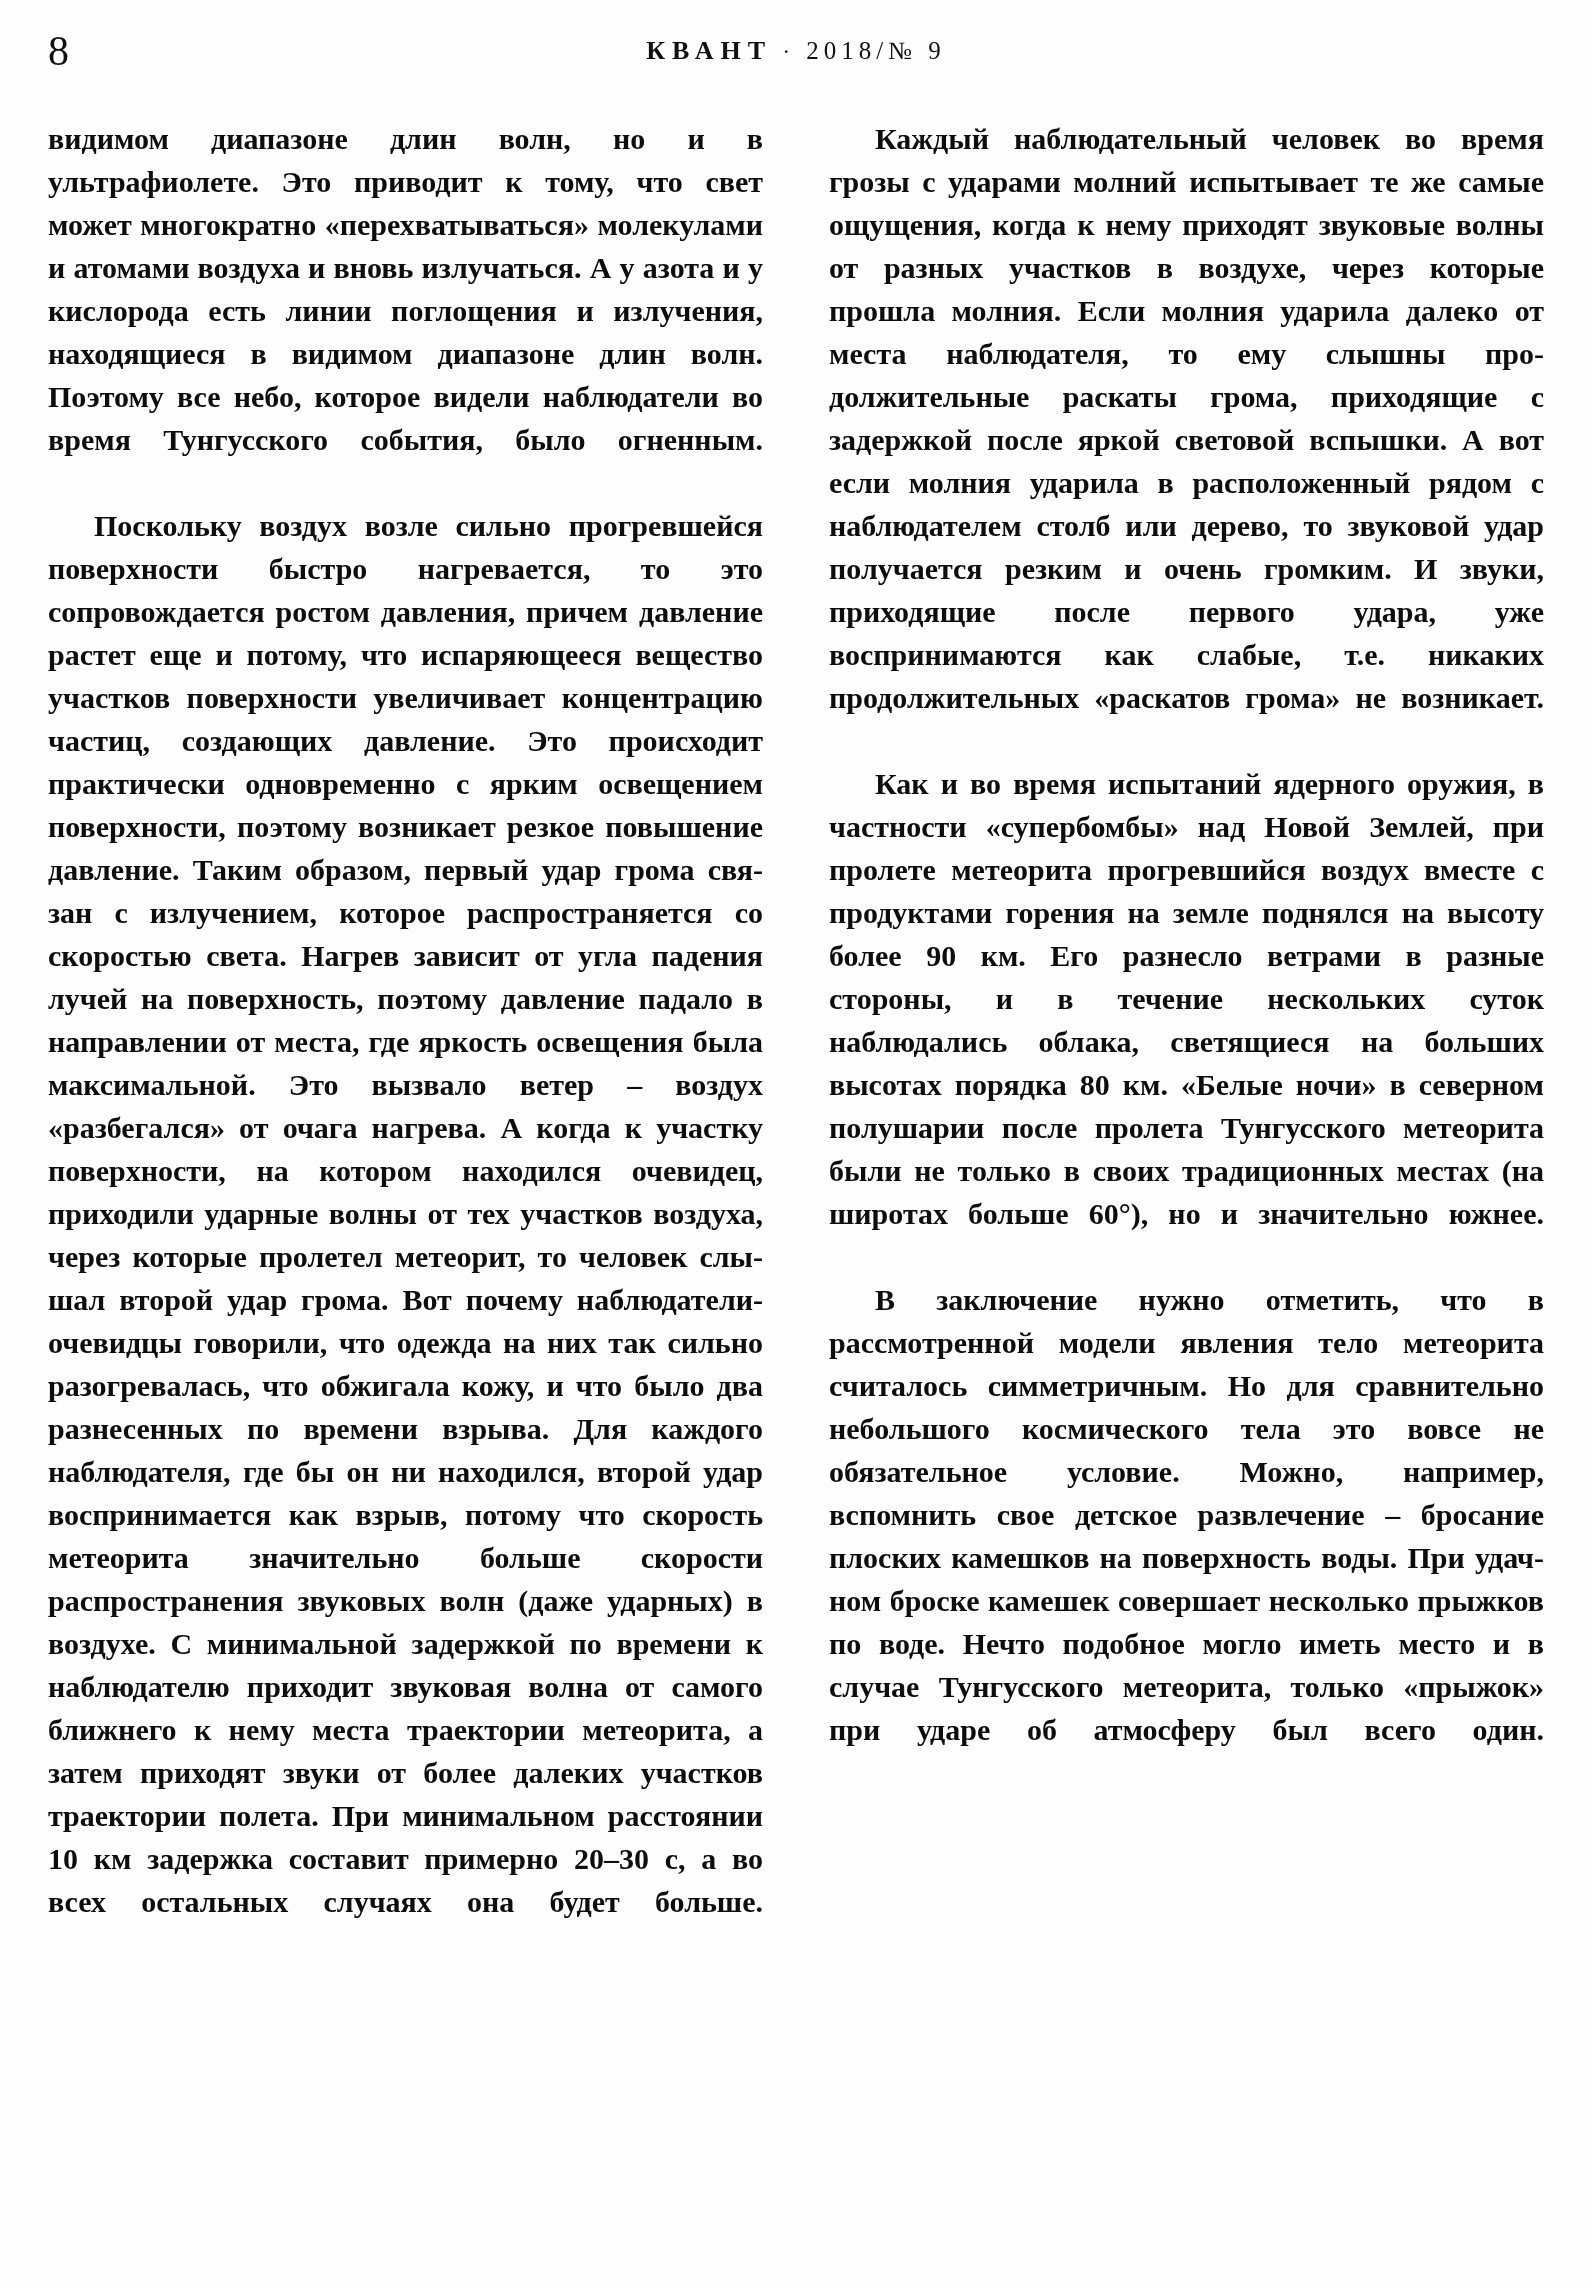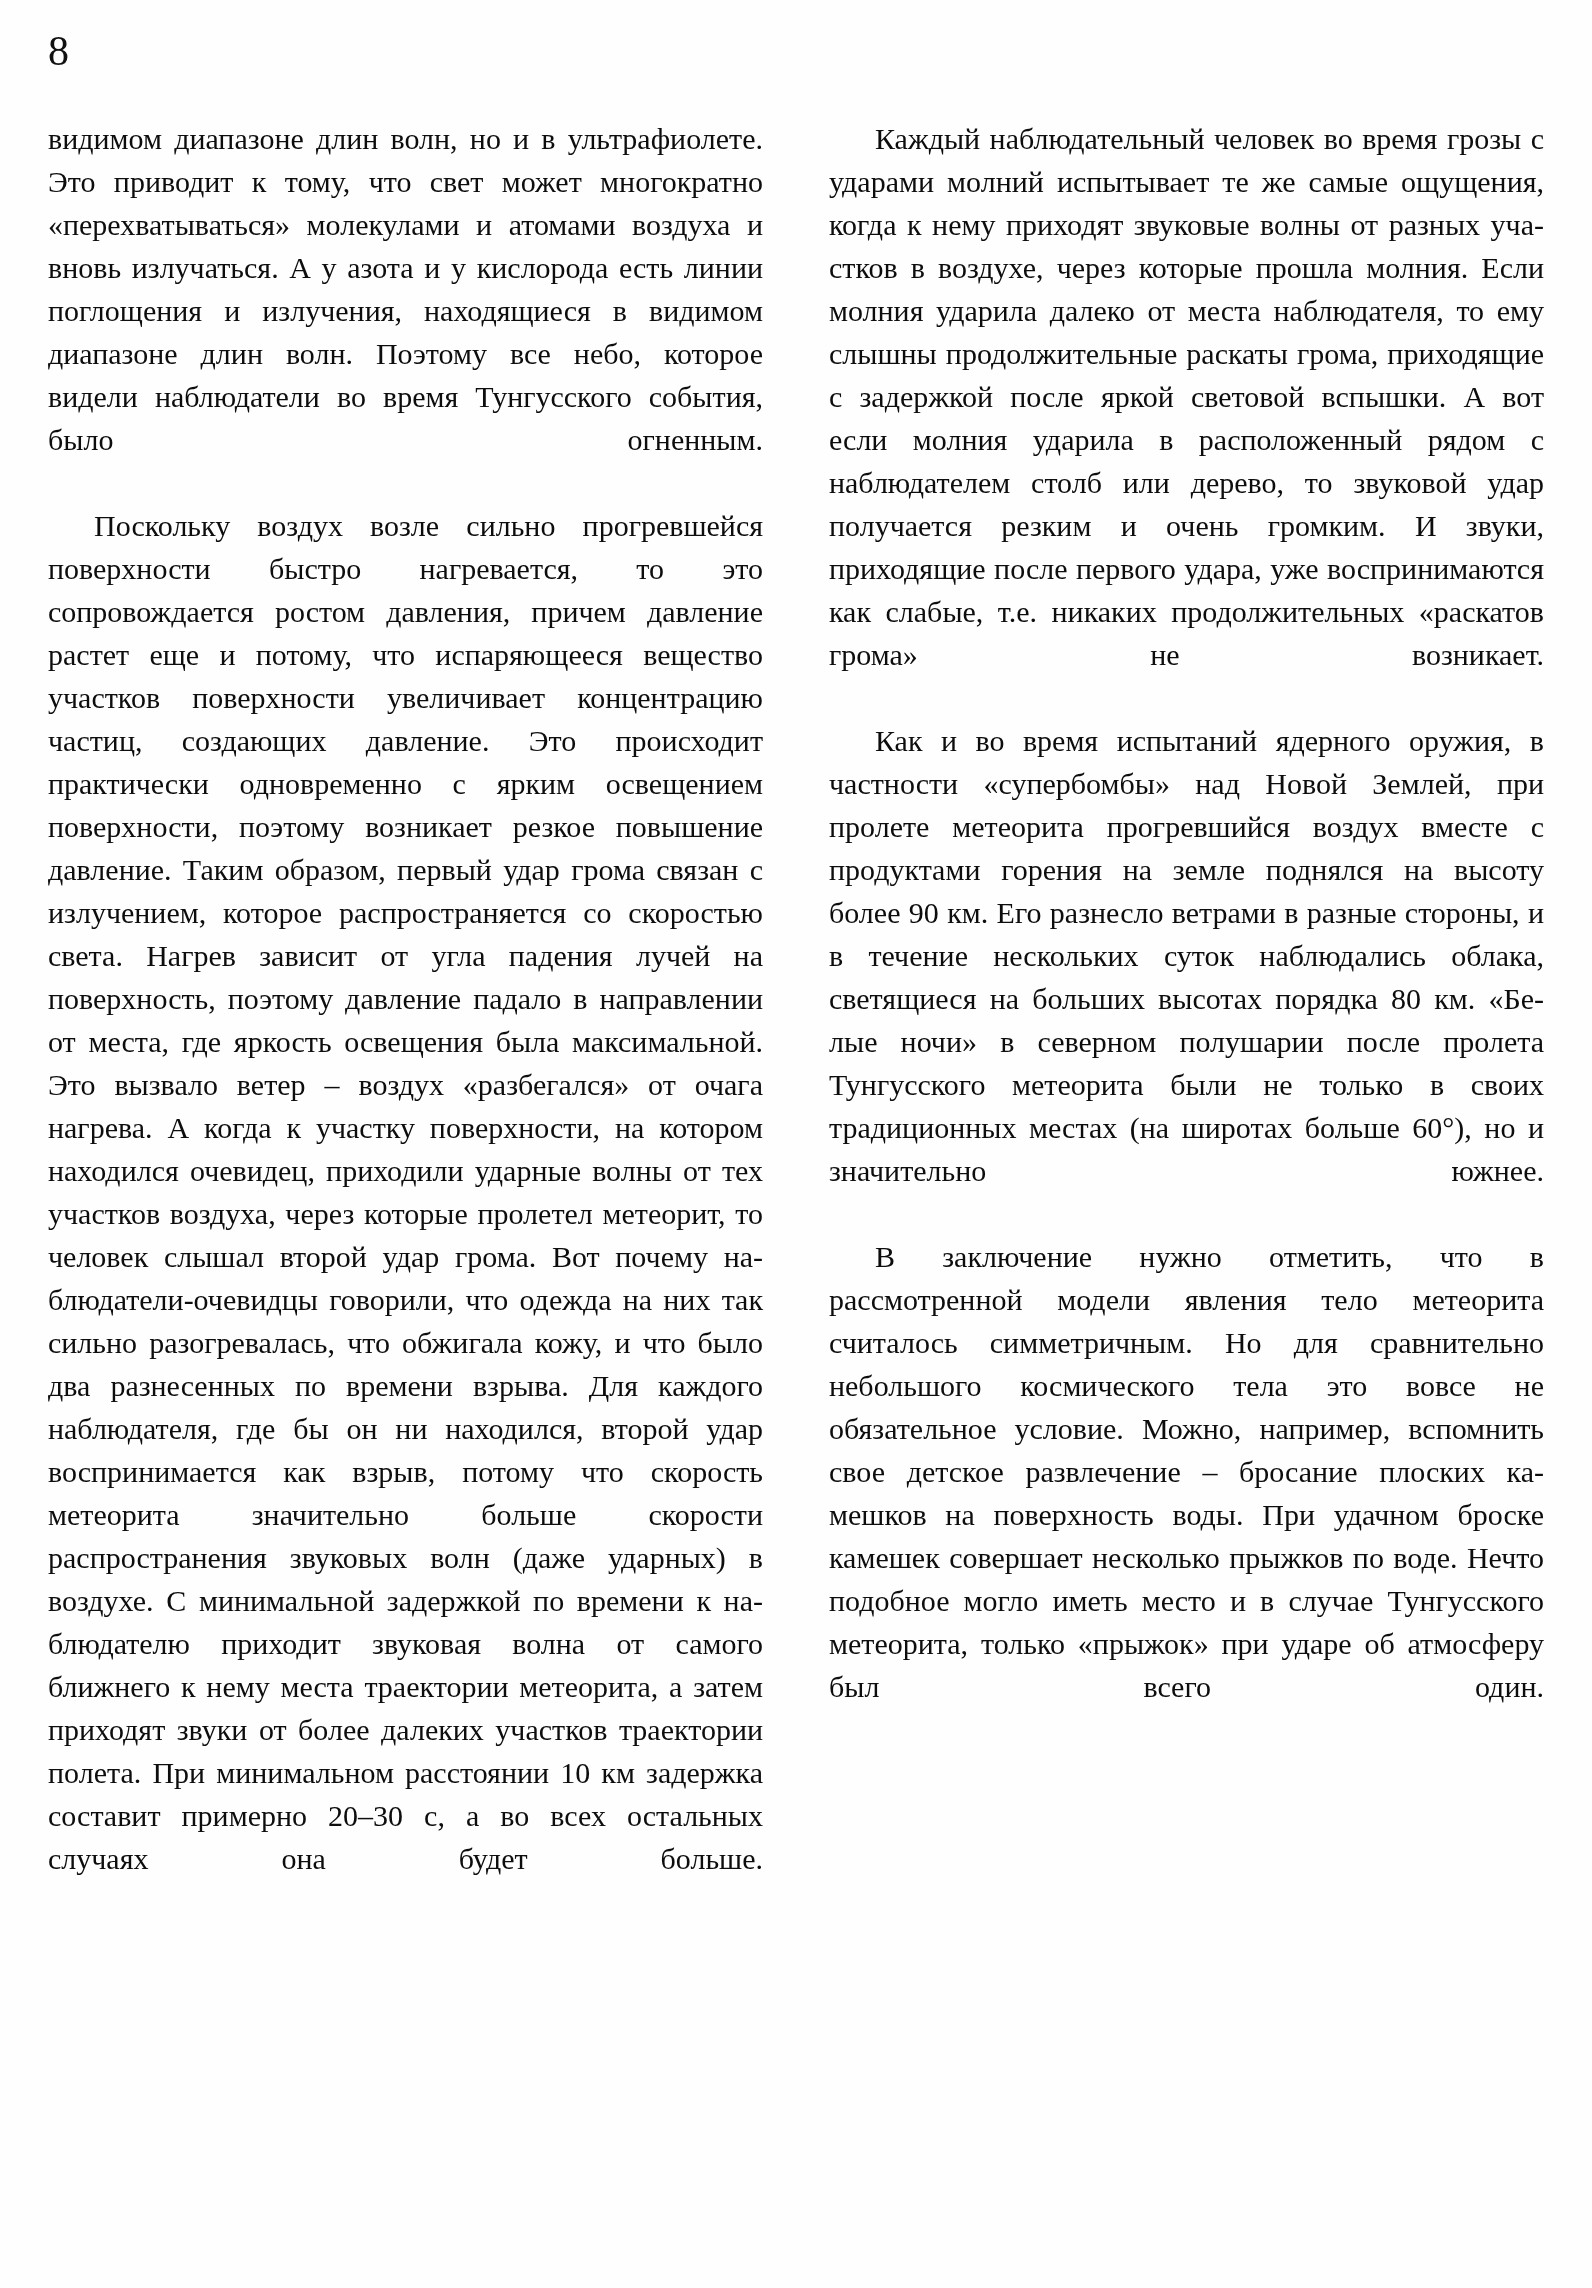--- a/index.html
+++ b/index.html
@@ -78,20 +78,21 @@
   }
   .column p {
     margin: 0;
     font-size: 30px;
     line-height: 43px;
     text-align: justify;
     text-justify: inter-word;
     hyphens: manual;
     -webkit-hyphens: manual;
     word-spacing: 0.02em;
+    font-weight: bold;
   }
   .column p.indent {
     text-indent: 46px;
   }
   .column p.cont {
     text-indent: 0;
   }
   
   .column p::after {
     content: "";
@@ -99,20 +100,23 @@
     width: 100%;
   }
 </style>
 </head>
 <body>
 
 <div class="page">
 
   <div class="runhead">
     <div class="folio">8</div>
+    <div class="journal-line">
+      <span class="journal-name">КВАНТ</span><span class="journal-sep">·</span><span class="journal-issue">2018/№ 9</span>
+    </div>
   </div>
 
   <div class="body-area">
 
     <div class="column">
       <p class="cont">видимом диапазоне длин волн, но и в ультрафиолете. Это приводит к тому, что свет может многократно «перехватывать­ся» молекулами и атомами воздуха и вновь излучаться. А у азота и у кислорода есть линии поглощения и излучения, находя­щиеся в видимом диапазоне длин волн. Поэтому все небо, которое видели наблю­датели во время Тунгусского события, было огненным.</p>
       <p class="indent">Поскольку воздух возле сильно про­гревшейся поверхности быстро нагрева­ется, то это сопровождается ростом дав­ления, причем давление растет еще и по­тому, что испаряющееся вещество участ­ков поверхности увеличивает концентра­цию частиц, создающих давление. Это происходит практически одновременно с ярким освещением поверхности, поэтому возникает резкое повышение давление. Таким образом, первый удар грома свя­зан с излучением, которое распространя­ется со скоростью света. Нагрев зависит от угла падения лучей на поверхность, поэтому давление падало в направлении от места, где яркость освещения была максимальной. Это вызвало ветер – воз­дух «разбегался» от очага нагрева. А ког­да к участку поверхности, на котором находился очевидец, приходили ударные волны от тех участков воздуха, через ко­торые пролетел метеорит, то человек слы­шал второй удар грома. Вот почему на­блюдатели-очевидцы говорили, что одеж­да на них так сильно разогревалась, что обжигала кожу, и что было два разнесен­ных по времени взрыва. Для каждого наблюдателя, где бы он ни находился, второй удар воспринимается как взрыв, потому что скорость метеорита значитель­но больше скорости распространения зву­ковых волн (даже ударных) в воздухе. С минимальной задержкой по времени к на­блюдателю приходит звуковая волна от самого ближнего к нему места траекто­рии метеорита, а затем приходят звуки от более далеких участков траектории по­лета. При минимальном расстоянии 10 км задержка составит примерно 20–30 с, а во всех остальных случаях она будет больше.</p>
     </div>
 
     <div class="column">

